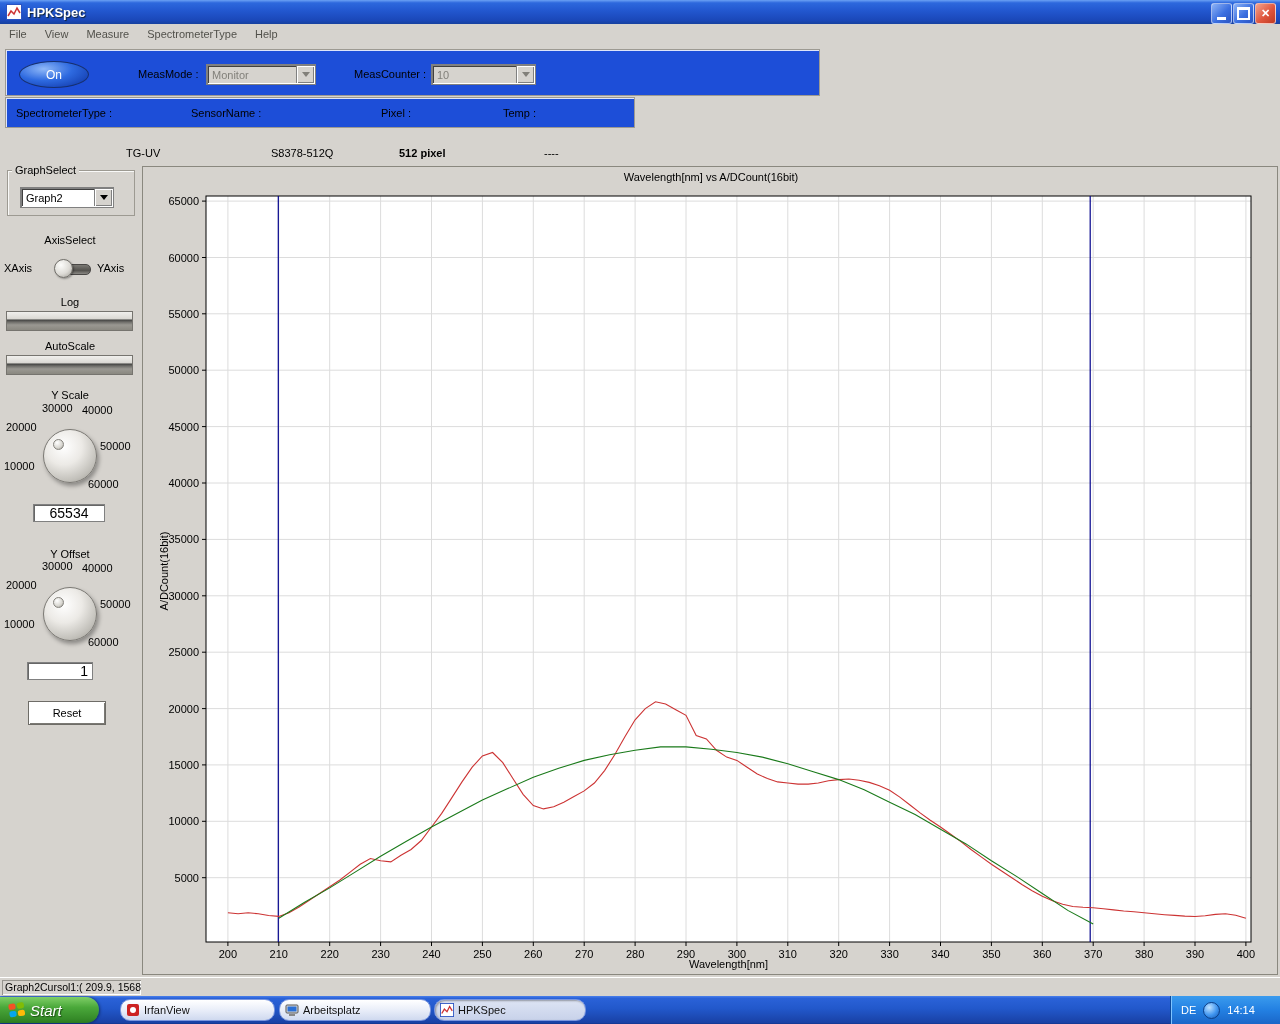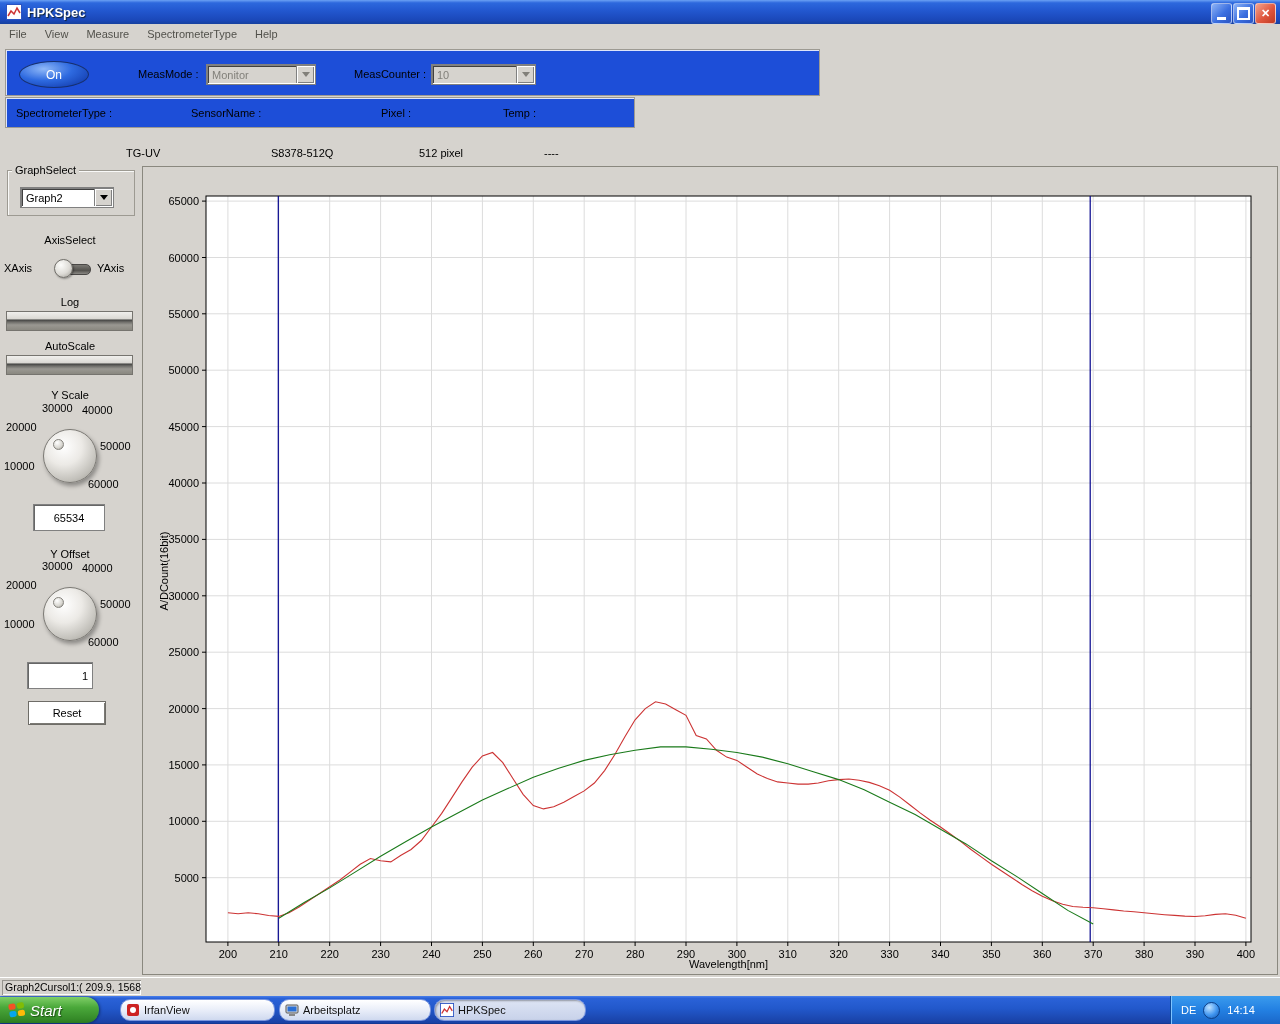--- a/index.html
+++ b/index.html
@@ -68,23 +68,23 @@
     background:linear-gradient(180deg,#f0efec 0%,#dcdad5 36%,#4a4a48 46%,#6f6e6a 56%,#9a9892 72%,#8a8880 100%);}
 
   .knob-block{position:absolute;left:0;top:0;width:140px;height:110px;}
   .knum{position:absolute;line-height:11px;font-size:11px;}
   .knob{position:absolute;left:43px;top:29px;width:52px;height:52px;border-radius:50%;
     background:radial-gradient(circle at 38% 32%,#ffffff 0%,#eceae6 38%,#c2c0ba 72%,#8f8d86 100%);
     border:1px solid #7b7974;box-shadow:2px 3px 4px rgba(0,0,0,.35);}
   .knob-dot{position:absolute;left:9px;top:9px;width:9px;height:9px;border-radius:50%;
     background:radial-gradient(circle at 35% 30%,#fff 0%,#d8d6d0 60%,#96948e 100%);border:1px solid #85837d;}
 
-  .num-input{position:absolute;height:27px;border:1px solid #808080;box-sizing:border-box;
+  .num-input{position:absolute;height:18px;border:1px solid #808080;box-sizing:border-box;
     box-shadow:inset 1px 1px 0 #666,inset -1px -1px 0 #fff;background:#fff;
-    font-family:"Liberation Sans",sans-serif;font-size:11px;padding:0 4px;}
+    font-family:"Liberation Sans",sans-serif;font-size:14px;padding:0 4px;}
 
   #reset-button{position:absolute;left:28px;top:535px;width:78px;height:24px;background:#ffffff;
     border:1px solid #6e6c67;box-sizing:border-box;
     box-shadow:inset 1px 1px 0 #fff,inset -1px -1px 0 #7b7974;
     font-family:"Liberation Sans",sans-serif;font-size:11px;}
 
   
   #chart-panel{position:absolute;left:142px;top:166px;width:1136px;height:809px;background:#d6d3ce;
     border:1px solid #8a887f;box-sizing:border-box;}
   #chart-title{position:absolute;left:0;top:4px;width:1136px;text-align:center;line-height:12px;}
@@ -168,21 +168,21 @@
           </span>
       </div>
     </div>
 
     <div class="panel-box" style="left:5px;top:52px;width:630px;height:31px;">
       <span class="lbl" style="left:10px;top:9px;">SpectrometerType :</span>
       <span class="val" style="left:120px;top:9px;">TG-UV</span>
       <span class="lbl" style="left:185px;top:9px;">SensorName :</span>
       <span class="val" style="left:265px;top:9px;">S8378-512Q</span>
       <span class="lbl" style="left:375px;top:9px;">Pixel :</span>
-      <span class="val" style="left:413px;top:9px;">512 pixel</span>
+      <span class="val" style="left:393px;top:9px;font-weight:bold;">512 pixel</span>
       <span class="lbl" style="left:497px;top:9px;">Temp :</span>
       <span class="val" style="left:538px;top:9px;">----</span>
     </div>
 
   </div>
 
   <div id="sidebar">
 
     <div id="graph-select-box">
       <span id="graph-select-title">GraphSelect</span>
@@ -233,20 +233,21 @@
       <div class="knob">
           <div class="knob-dot"></div>
         </div>
     </div>
     <input class="num-input" style="left: 27px; top: 496px; width: 66px; text-align: right;" value="1">
 
     <button id="reset-button">Reset</button>
   </div>
 
   <div id="chart-panel">
+    <div id="chart-title">Wavelength[nm] vs A/DCount(16bit)</div>
     <div id="chart-ylabel">A/DCount(16bit)</div>
     <svg id="chart-svg" width="1134" height="807">
         <rect x="63" y="29" width="1045" height="746" fill="#ffffff"></rect>
         <line x1="84.9" x2="84.9" y1="29" y2="775" stroke="#dcdcdc" stroke-width="1"></line>
         <line x1="135.8" x2="135.8" y1="29" y2="775" stroke="#dcdcdc" stroke-width="1"></line>
         <line x1="186.7" x2="186.7" y1="29" y2="775" stroke="#dcdcdc" stroke-width="1"></line>
         <line x1="237.6" x2="237.6" y1="29" y2="775" stroke="#dcdcdc" stroke-width="1"></line>
         <line x1="288.5" x2="288.5" y1="29" y2="775" stroke="#dcdcdc" stroke-width="1"></line>
         <line x1="339.4" x2="339.4" y1="29" y2="775" stroke="#dcdcdc" stroke-width="1"></line>
         <line x1="390.3" x2="390.3" y1="29" y2="775" stroke="#dcdcdc" stroke-width="1"></line>

